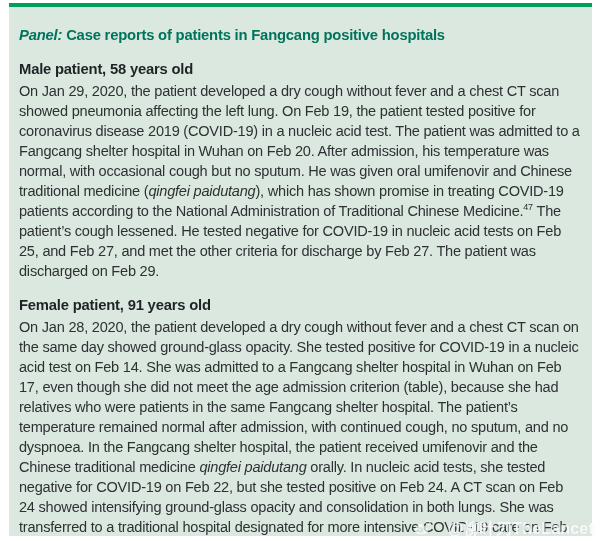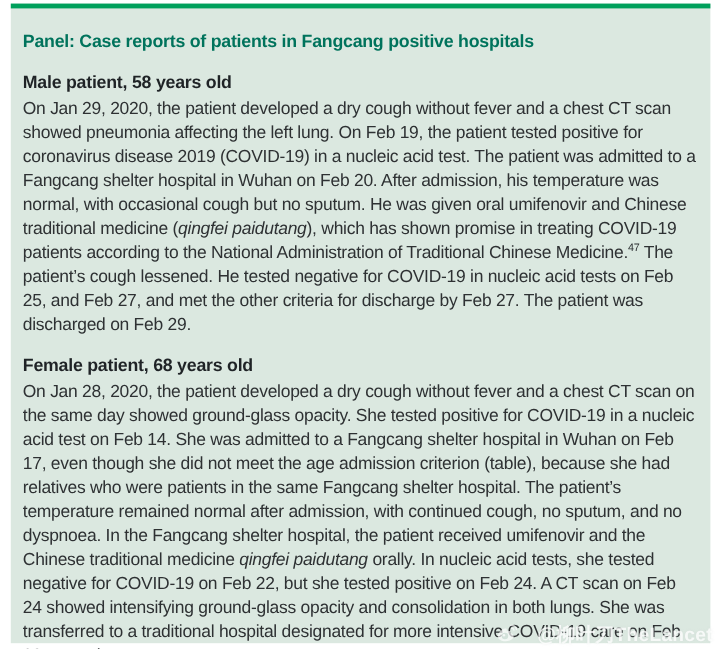--- a/index.html
+++ b/index.html
@@ -19,21 +19,21 @@
     padding:9px 10px 0 10px;
   }
   .panel-title{
     color:#00735c;
     font-size:14.8px;
     font-weight:bold;
     letter-spacing:-0.2px;
     margin:9px 0 0 0;
     line-height:20px;
   }
-  .panel-title .prefix{}
+  .panel-title .prefix{font-style:italic;}
   .section-heading{
     color:#1f2326;
     font-size:14.8px;
     font-weight:bold;
     letter-spacing:-0.2px;
     line-height:20px;
     margin:14px 0 0 0;
   }
   .section-paragraph{
     color:#2e3133;
@@ -71,21 +71,21 @@
   <div class="panel-title">
     <span class="prefix">Panel:</span><span> Case reports of patients in Fangcang positive hospitals</span>
   </div>
 
   <div>
     <div class="section-heading">Male patient, 58 years old</div>
     <p class="section-paragraph">On Jan 29, 2020, the patient developed a dry cough without fever and a chest CT scan showed pneumonia affecting the left lung. On Feb 19, the patient tested positive for coronavirus disease 2019 (COVID-19) in a nucleic acid test. The patient was admitted to a Fangcang shelter hospital in Wuhan on Feb 20. After admission, his temperature was normal, with occasional cough but no sputum. He was given oral umifenovir and Chinese traditional medicine (<i>qingfei paidutang</i>), which has shown promise in treating COVID-19 patients according to the National Administration of Traditional Chinese Medicine.<sup>47</sup> The patient’s cough lessened. He tested negative for COVID-19 in nucleic acid tests on Feb 25, and Feb 27, and met the other criteria for discharge by Feb 27. The patient was discharged on Feb 29.</p>
   </div>
 
   <div>
-    <div class="section-heading">Female patient, 68 years old</div>
+    <div class="section-heading">Female patient, 91 years old</div>
     <p class="section-paragraph">On Jan 28, 2020, the patient developed a dry cough without fever and a chest CT scan on the same day showed ground-glass opacity. She tested positive for COVID-19 in a nucleic acid test on Feb 14. She was admitted to a Fangcang shelter hospital in Wuhan on Feb 17, even though she did not meet the age admission criterion (table), because she had relatives who were patients in the same Fangcang shelter hospital. The patient’s temperature remained normal after admission, with continued cough, no sputum, and no dyspnoea. In the Fangcang shelter hospital, the patient received umifenovir and the Chinese traditional medicine <i>qingfei paidutang</i> orally. In nucleic acid tests, she tested negative for COVID-19 on Feb 22, but she tested positive on Feb 24. A CT scan on Feb 24 showed intensifying ground-glass opacity and consolidation in both lungs. She was transferred to a traditional hospital designated for more intensive COVID-19 care on Feb 28 to continue treatment.</p>
   </div>
 </div>
 
 <div class="watermark">
   <span>
     <svg width="17" height="15" viewBox="0 0 20 17" fill="rgba(255,255,255,0.85)" xmlns="http://www.w3.org/2000/svg">
       <path d="M8.5 16.5c-4.1 0-7.5-2-7.5-4.9 0-1.5 1-3.3 2.6-4.9C5.8 4.4 8.3 3.3 9.4 4.4c.5.5.5 1.3.2 2.3 1.6-.6 3-.6 3.5.2.3.4.2 1-.1 1.7 2 .5 3.5 1.6 3.5 3 0 2.9-3.9 4.9-8 4.9z"></path>
       <circle cx="8" cy="11.5" r="3.2" fill="rgba(210,225,218,1)"></circle>
       <circle cx="7" cy="10.8" r="1.2" fill="rgba(255,255,255,0.9)"></circle>

